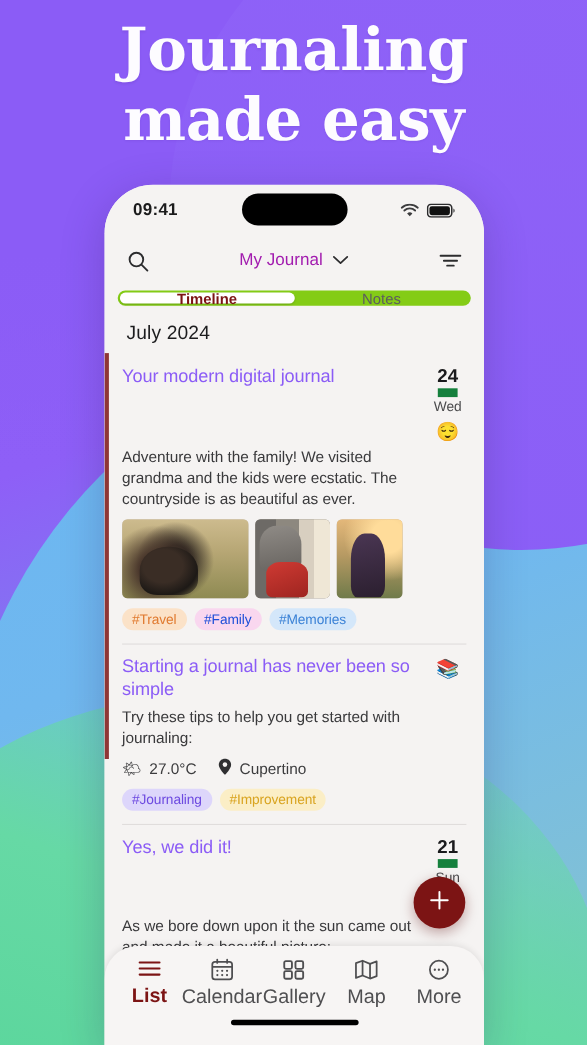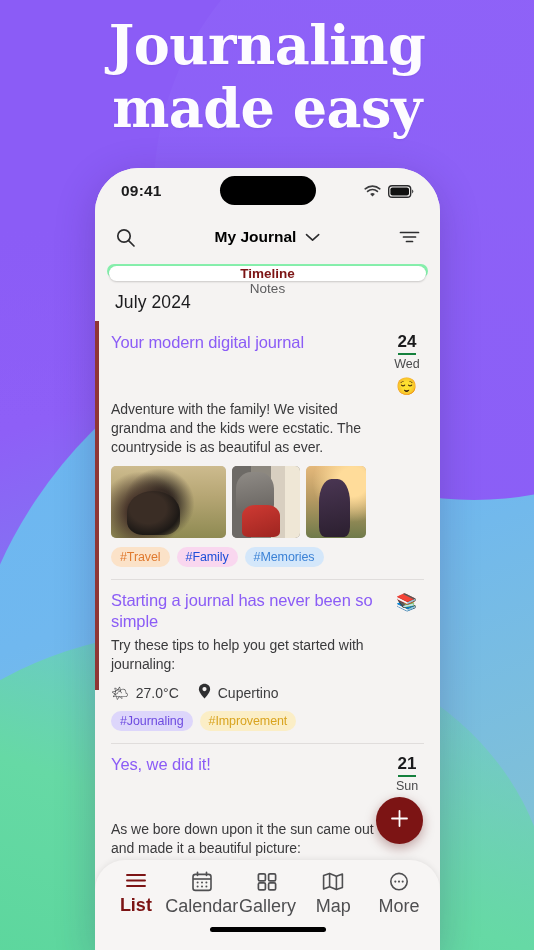--- a/index.html
+++ b/index.html
@@ -98,34 +98,33 @@
   .navbar {
     height: 46px;
     display: flex; align-items: center;
     padding: 0 20px;
     position: relative;
   }
   .nav-title {
     position: absolute; left: 50%; top: 50%;
     transform: translate(-50%,-50%);
     display: flex; align-items: center; gap: 9px;
-    font-size: 15.5px; color: #000000; font-weight: 700;
+    font-size: 15.5px; color: #a21caf; font-weight: 400;
   }
   .nav-icon { display:flex; align-items:center; justify-content:center; cursor:pointer; }
   .nav-right { margin-left: auto; }
 
   
   .segwrap { padding: 4px 12px 10px; }
   .segmented {
     display: flex;
-    background: #86efac;
+    background: #84cc16;
     border-radius: 11px;
     padding: 2px;
     height: 14px;
-    flex-direction: column;
   }
   .seg {
     flex: 1;
     display: flex; align-items: center; justify-content: center;
     font-size: 13.5px;
     color: #5c5c5e;
     border-radius: 9px;
     cursor: pointer;
   }
   .seg.active {
@@ -168,21 +167,21 @@
     line-height: 1.24; flex: 1;
     letter-spacing: -0.1px;
   }
   .datecol {
     width: 38px; flex: 0 0 38px;
     text-align: center;
     padding-top: 1px;
   }
   .dnum {
     font-size: 17px; font-weight: 700; color: #1a1a1c;
-    border-bottom: 2px solid #15803d;
+    border-bottom: 8px solid #15803d;
     display: inline-block; padding-bottom: 1px; line-height:1.1;
   }
   .dday { font-size: 12.5px; color: #4a4a4c; margin-top: 2px; }
   .dmark { font-size: 17px; margin-top: 7px; line-height: 1; }
   .star { color: #c9c6c4; font-size: 15px; }
   .entry-body {
     font-size: 14px; color: #3a3a3c; line-height: 1.37;
     margin-top: 5px; padding-right: 46px;
     letter-spacing: -0.05px;
   }

